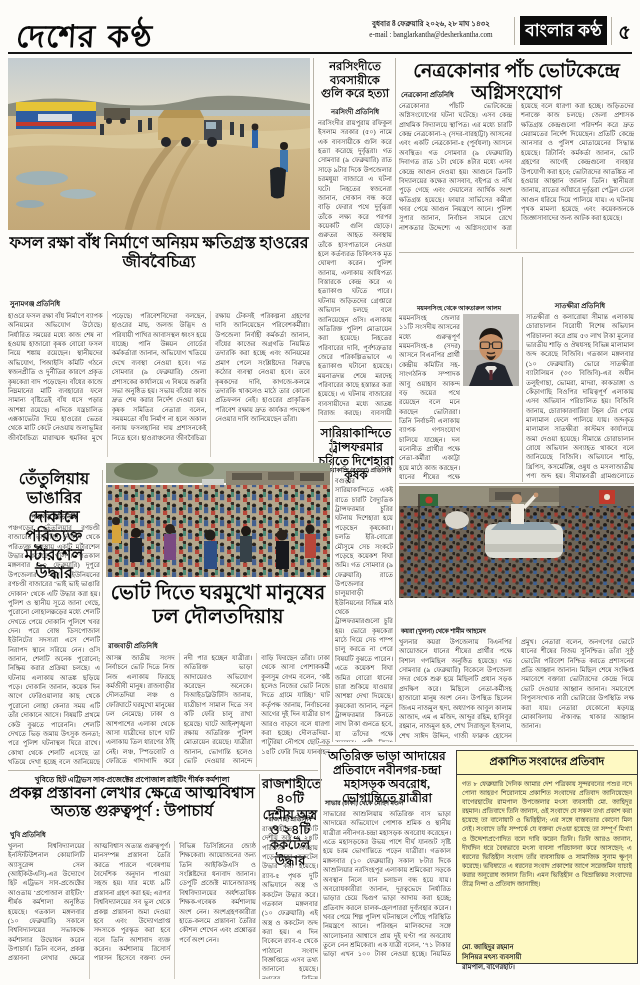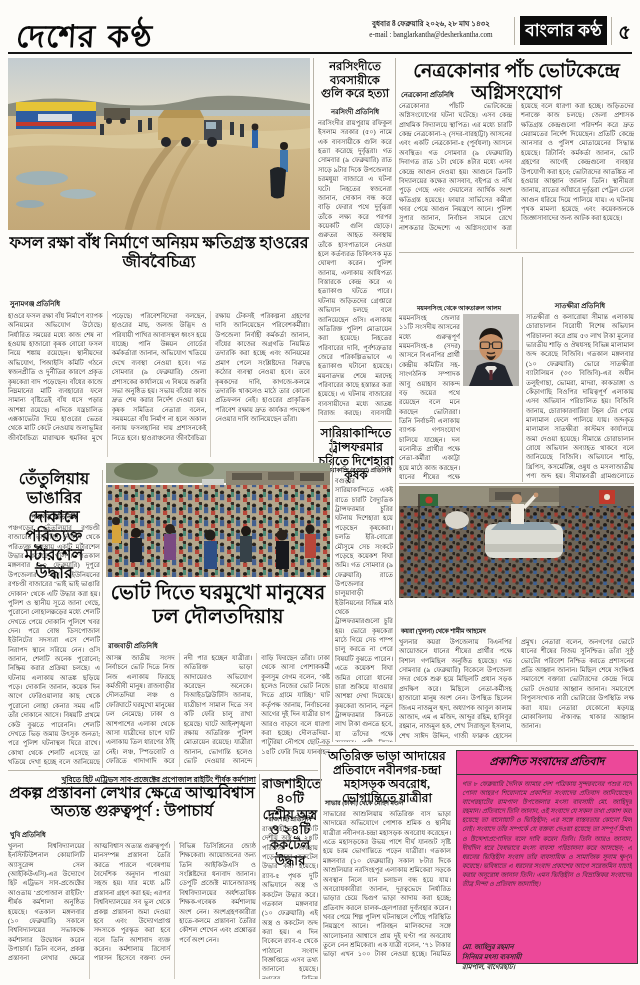--- a/index.html
+++ b/index.html
@@ -1,39 +1,39 @@
 <!DOCTYPE html>
 <html><head>
 <meta charset="utf-8">
 <style>
   html,body{margin:0;padding:0;}
   body{background:#e9e7e0;}
   #page{position:relative;width:640px;height:985px;background:#fdfcf9;margin:0 auto;
         font-family:"Liberation Serif", serif;color:#1a1a1a;overflow:hidden;}
   .abs{position:absolute;}
   .hl{font-weight:bold;color:#0b0b0b;text-align:center;line-height:1.18;}
-  .kicker{font-weight:bold;text-align:right;color:#111;text-decoration:underline;}
+  .kicker{font-weight:bold;text-align:center;color:#111;}
   .by{font-weight:bold;font-size:6.8px;color:#111;}
   .by.c{text-align:center;}
   .body-txt{font-size:6.6px;line-height:1.42;text-align:justify;overflow:hidden;color:#262626;
             word-break:break-word;}
   .cols2{column-count:2;column-gap:9px;column-rule:1px solid #cfcac0;}
   .cols3{column-count:3;column-gap:9px;column-rule:1px solid #cfcac0;}
   .vrule{width:1px;background:#b9b4a8;}
   .hrule{height:1px;background:#b9b4a8;}
   .hrule.dark{height:2px;background:#161616;}
   .brand-box{background:#0d0d0d;color:#fff;display:flex;align-items:center;justify-content:center;
              font-weight:bold;font-size:17px;}
   .masthead{font-weight:bold;font-size:31px;color:#0a0a0a;letter-spacing:1px;
             font-family:"DejaVu Serif", serif;transform:skewX(-3deg);}
   .dateblock{font-size:7.2px;text-align:center;line-height:1.5;color:#222;}
   .dateblock .d1{font-weight:bold;}
   .pgnum{font-size:20px;font-weight:bold;color:#0a0a0a;}
   .photo{display:block;}
-  .boxart{border:1.5px solid #3a3a3a;background:#ec4899;font-style:italic;}
+  .boxart{border:1.5px solid #3a3a3a;background:#fef9c3;}
   .boxtitle{font-weight:bold;font-size:11px;text-align:center;border-bottom:1px solid #3a3a3a;
             padding:2px 0;color:#0b0b0b;}
   .sig{font-size:6.8px;font-weight:bold;line-height:1.5;margin-top:5px;color:#222;}
 </style>
 </head>
 <body>
 
 <div id="page">
 
   <div class="abs masthead" style="left:16px;top:12px;">দেশের কণ্ঠ</div>

